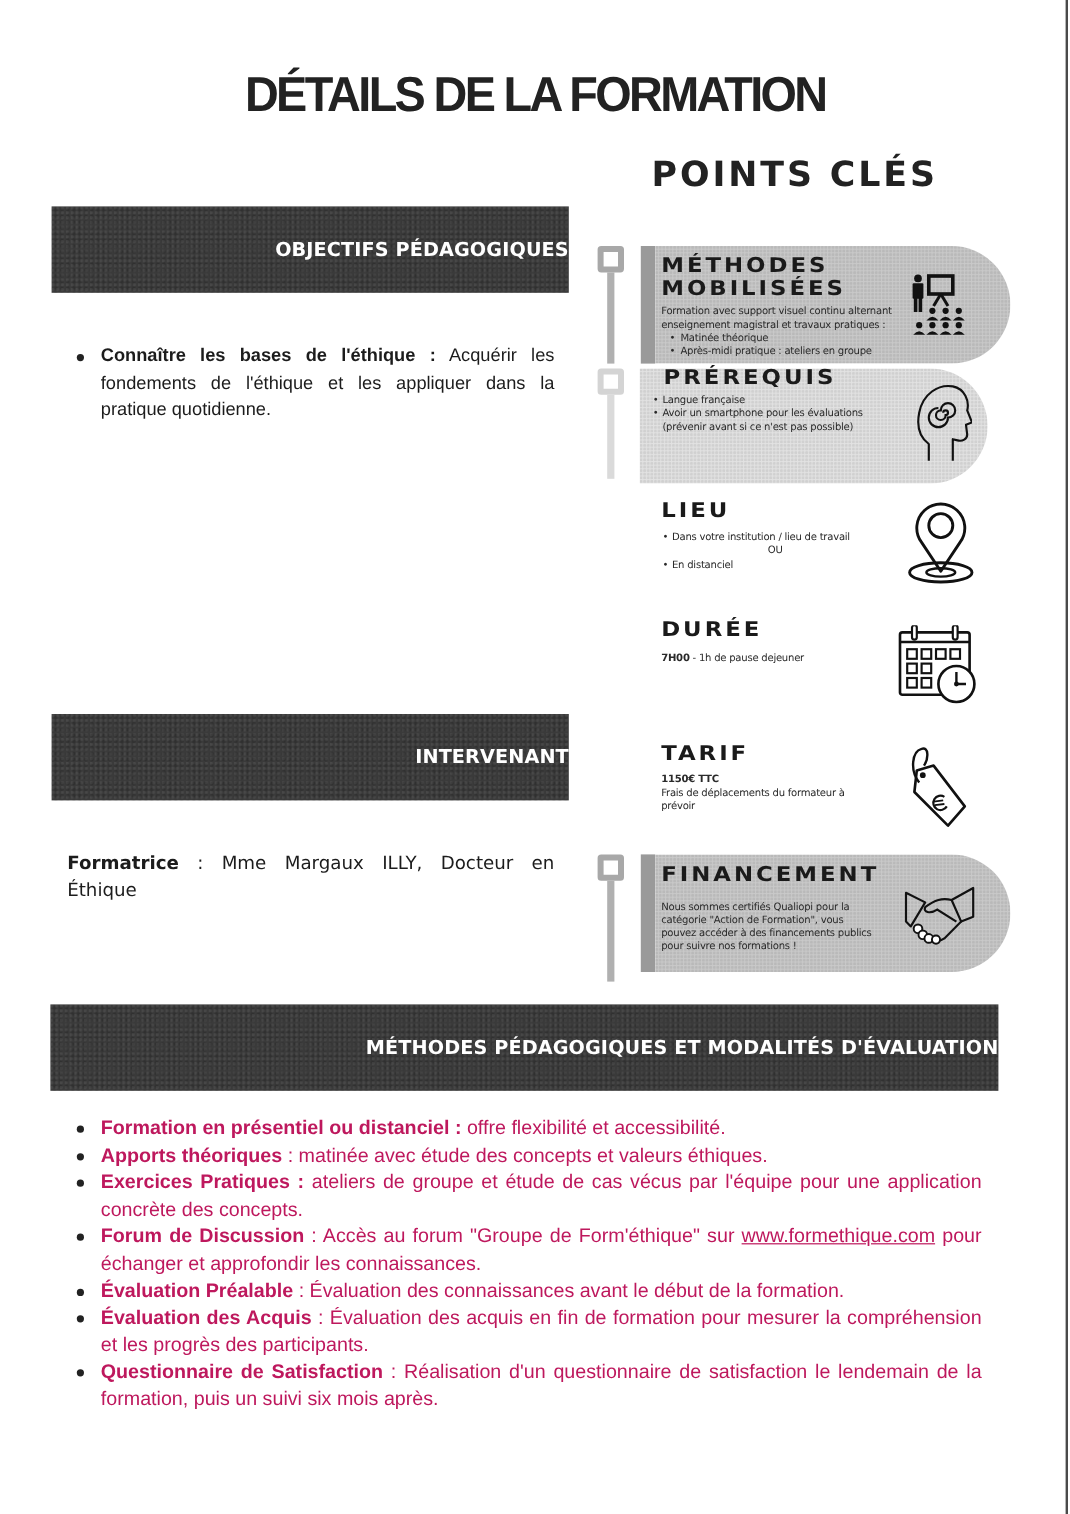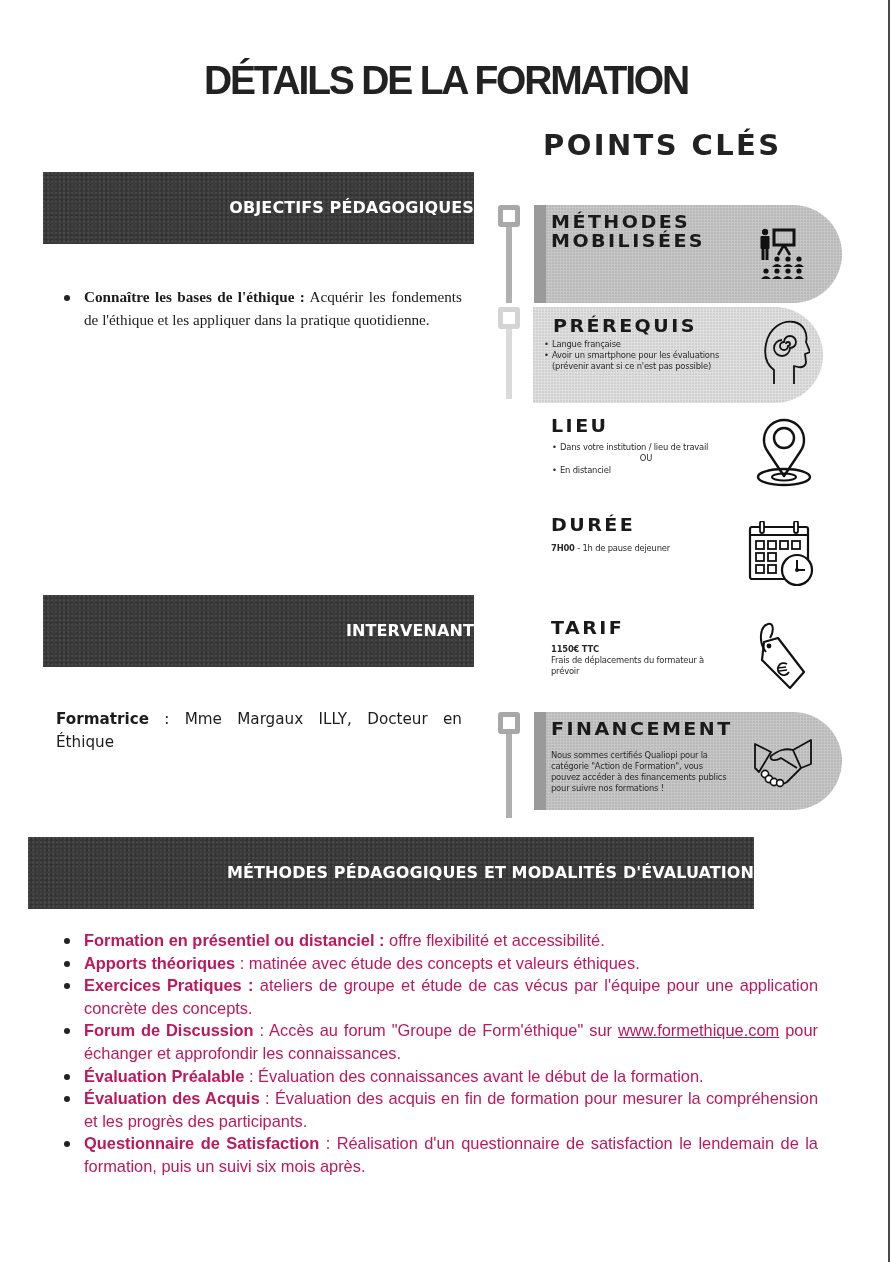--- a/index.html
+++ b/index.html
@@ -25,32 +25,32 @@
       background-image:
         radial-gradient(circle at 20% 30%, rgba(255,255,255,0.07) 0 1px, transparent 2px),
         radial-gradient(circle at 70% 60%, rgba(0,0,0,0.18) 0 1px, transparent 2px);
       background-size: 4px 4px, 5px 5px;
       color: #fff; font-family: "DejaVu Sans", sans-serif; font-weight: 700;
       font-size: 16px; letter-spacing: 0.1px;
     }
     .banner span { margin-top: -2px; }
     #banner-objectifs { left: 43px; top: 172px; width: 431px; }
     #banner-intervenant { left: 43px; top: 595px; width: 431px; }
-    #banner-methodes { left: 28px; top: 837px; width: 726px; height: 72px; }
+    #banner-methodes { left: 42px; top: 837px; width: 790px; height: 72px; }
 
     .bullets { list-style: none; }
     .bullets li { position: relative; padding-left: 28px; }
     .bullets li::before {
       content: ""; position: absolute; left: 8px; width: 6px; height: 6px; border-radius: 50%; background: #222;
     }
     .bullets b { font-weight: 700; }
 
     .objectives {
       position: absolute; left: 56px; top: 286px; width: 406px;
-      font-family: Liberation Serif, serif; font-size: 15.2px; line-height: 22.6px;
+      font-family: Liberation Sans, sans-serif; font-size: 15.2px; line-height: 22.6px;
       text-align: justify; color: #1c1c1c;
     }
     .objectives li::before { top: 9px; }
 
     .intervenant {
       position: absolute; left: 56px; top: 708px; width: 406px;
       font-size: 15.2px; line-height: 22.6px; text-align: justify; color: #1c1c1c;
     }
     .intervenant b { font-weight: 700; }
 
@@ -121,20 +121,27 @@
 <div class="tl-line" style="left:506px; top:734px; height:84px;"></div>
 <div class="tl-bar" style="left:534px; top:712px; height:98px;"></div>
 
 <div class="pill" style="top:205px; width:296px; height:98px; left:546px;"></div>
 <div class="pill light" style="top:307px; width:290px; height:96px;"></div>
 <div class="pill" style="top:712px; width:296px; height:98px; left:546px;"></div>
 
 <div class="kp" style="top:213px; width:200px;">
   <div class="kp-title">MÉTHODES</div>
   <div class="kp-title">MOBILISÉES</div>
+  <div class="kp-text" style="margin-top:3px; width:200px;">
+    <div>Formation avec support visuel continu alternant enseignement magistral et travaux pratiques :</div>
+    <ul class="sub">
+      <li>Matinée théorique</li>
+      <li>Après-midi pratique : ateliers en groupe</li>
+    </ul>
+  </div>
 </div>
 <div class="kp-icon" style="left:757px; top:228px;">
   <svg width="62" height="56" viewBox="0 0 62 56">
     <circle cx="8" cy="4" r="3.2" fill="#111"></circle>
     <rect x="3.5" y="8" width="9" height="13" rx="1" fill="#111"></rect>
     <rect x="4.5" y="20" width="3" height="12" fill="#111"></rect>
     <rect x="8.5" y="20" width="3" height="12" fill="#111"></rect>
     <rect x="17" y="2" width="20" height="15" fill="none" stroke="#111" stroke-width="3"></rect>
     <line x1="27" y1="17" x2="21" y2="27" stroke="#111" stroke-width="2.5"></line>
     <line x1="27" y1="17" x2="33" y2="27" stroke="#111" stroke-width="2.5"></line>
@@ -150,21 +157,21 @@
       <circle cx="20" cy="43" r="2.6"></circle>
         <path d="M15 51 q5 -6 10 0 z"></path>
       <circle cx="31" cy="43" r="2.6"></circle>
         <path d="M26 51 q5 -6 10 0 z"></path>
       <circle cx="42" cy="43" r="2.6"></circle>
         <path d="M37 51 q5 -6 10 0 z"></path>
     </g>
   </svg>
 </div>
 
-<div class="kp" style="top:317px; width:210px; left:553px;">
+<div class="kp" style="top:306px; width:210px; left:553px;">
   <div class="kp-title">PRÉREQUIS</div>
   <div class="kp-text" style="margin-top:3px; margin-left:-10px; width:210px;">
     <ul>
       <li>Langue française</li>
       <li>Avoir un smartphone pour les évaluations (prévenir avant si ce n'est pas possible)</li>
     </ul>
   </div>
 </div>
 <div class="kp-icon" style="left:764px; top:318px;">
   <svg width="46" height="68" viewBox="0 0 46 68">

